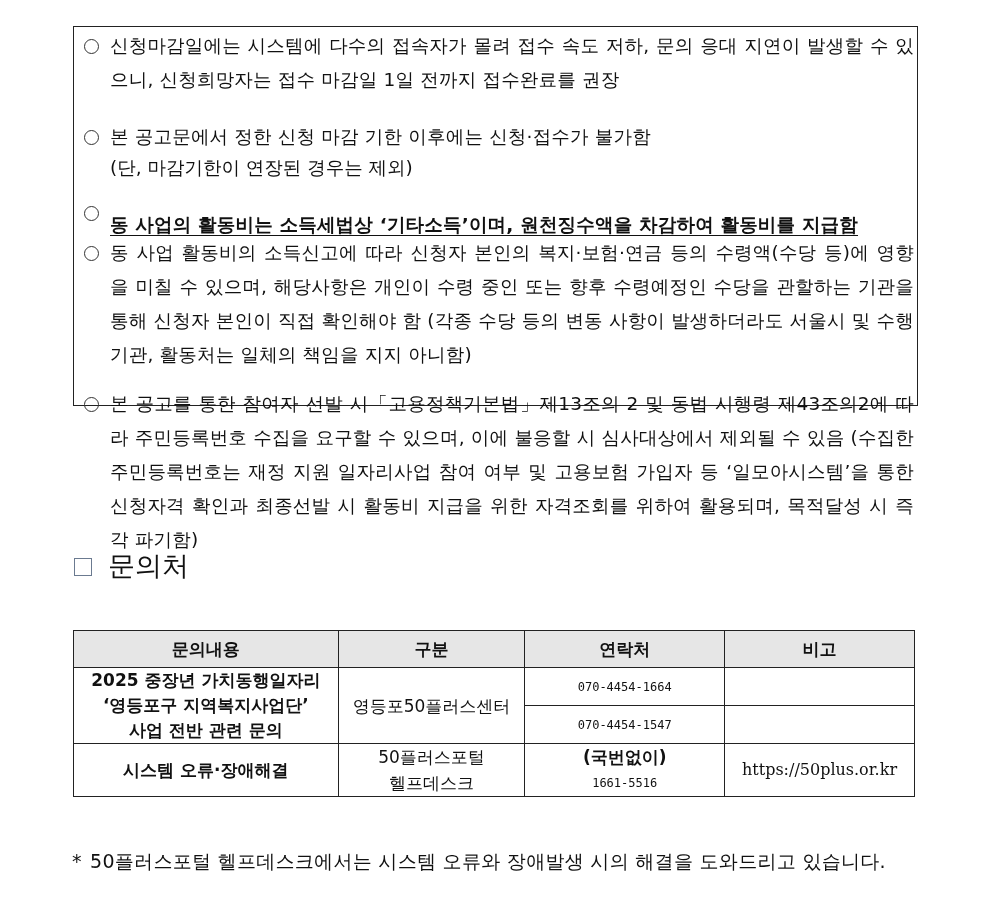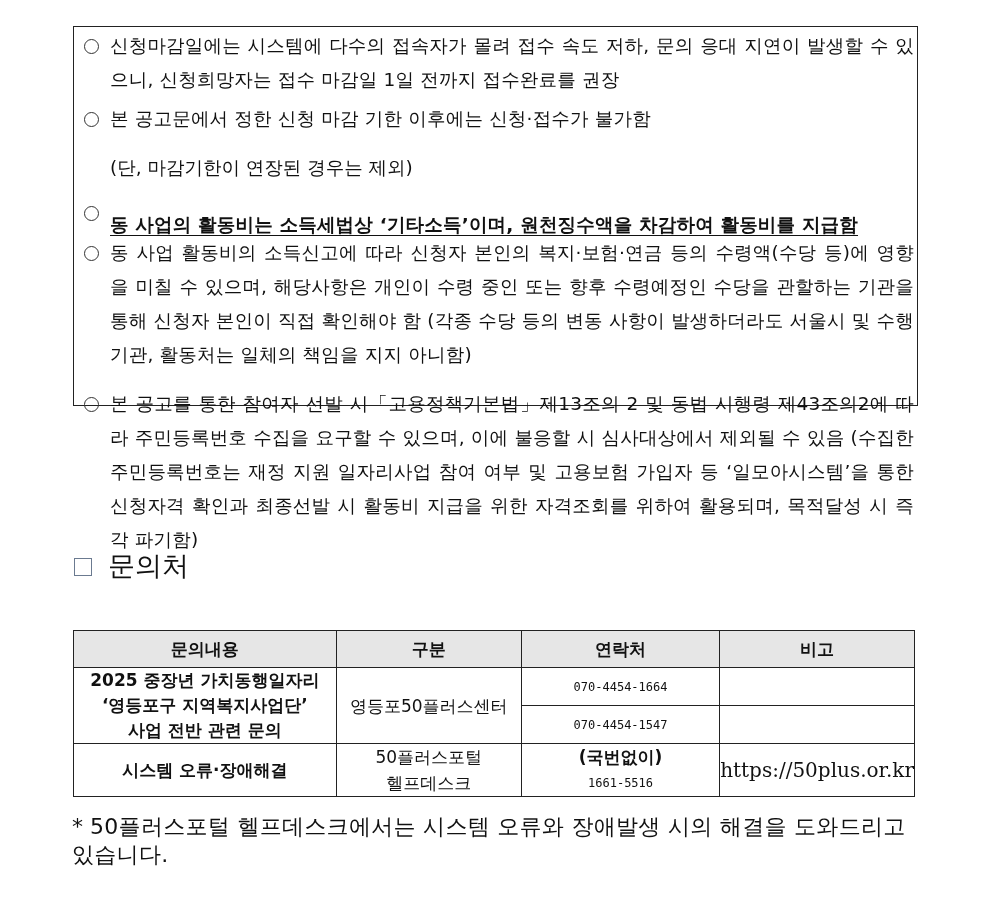--- a/index.html
+++ b/index.html
@@ -36,39 +36,39 @@
     table.contact {
       position: absolute; left: 73px; top: 630px; width: 842px;
       border-collapse: collapse; font-size: 17px;
     }
     table.contact th, table.contact td {
       border: 1.2px solid #222; text-align: center; padding: 0; vertical-align: middle;
     }
     table.contact th { background: #e6e6e6; font-weight: bold; height: 36px; }
     table.contact td { height: 37px; line-height: 26px; }
     .mono { font-family: "DejaVu Sans Mono", "Liberation Mono", monospace; font-size: 12px; }
-    .serif { font-family: "DejaVu Serif", "Liberation Serif", serif; font-size: 20px; }
+    .serif { font-family: "DejaVu Serif", "Liberation Serif", serif; font-size: 16px; }
     .bold { font-weight: bold; }
 
     .footnote {
-      position: absolute; left: 72px; top: 813px; width: 850px;
-      font-size: 22px; line-height: 28px; letter-spacing: 0.3px;
+      position: absolute; left: 72px; top: 847px; width: 850px;
+      font-size: 19px; line-height: 28px; letter-spacing: 0.3px;
     }
     .footnote .star { display: inline-block; width: 18px; }
     .footnote .cont { padding-left: 18px; display: block; }
   </style>
 </head>
 <body>
 
 <div class="notice-box">
   <div class="bullet" style="top:2px;">
     <span class="circ"></span>
     <span class="txt">신청마감일에는 시스템에 다수의 접속자가 몰려 접수 속도 저하, 문의 응대 지연이 발생할 수 있으니, 신청희망자는 접수 마감일 1일 전까지 접수완료를 권장</span>
   </div>
-  <div class="bullet" style="top:75px;">
+  <div class="bullet" style="top:93px;">
     <span class="circ"></span>
     <span class="txt">본 공고문에서 정한 신청 마감 기한 이후에는 신청·접수가 불가함</span>
   </div>
   <div class="indent-line" style="top:124px;">(단, 마감기한이 연장된 경우는 제외)</div>
   <div class="bullet strong" style="top:169px;">
     <span class="circ"></span>
     <span class="txt">동 사업의 활동비는 소득세법상 ‘기타소득’이며, 원천징수액을 차감하여 활동비를 지급함</span>
   </div>
   <div class="bullet" style="top:209px;">
     <span class="circ"></span>

